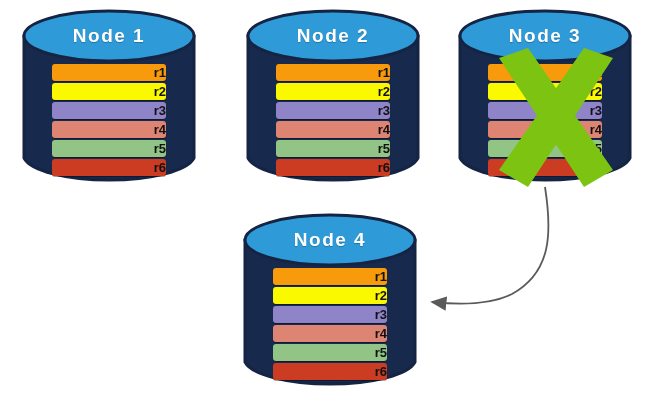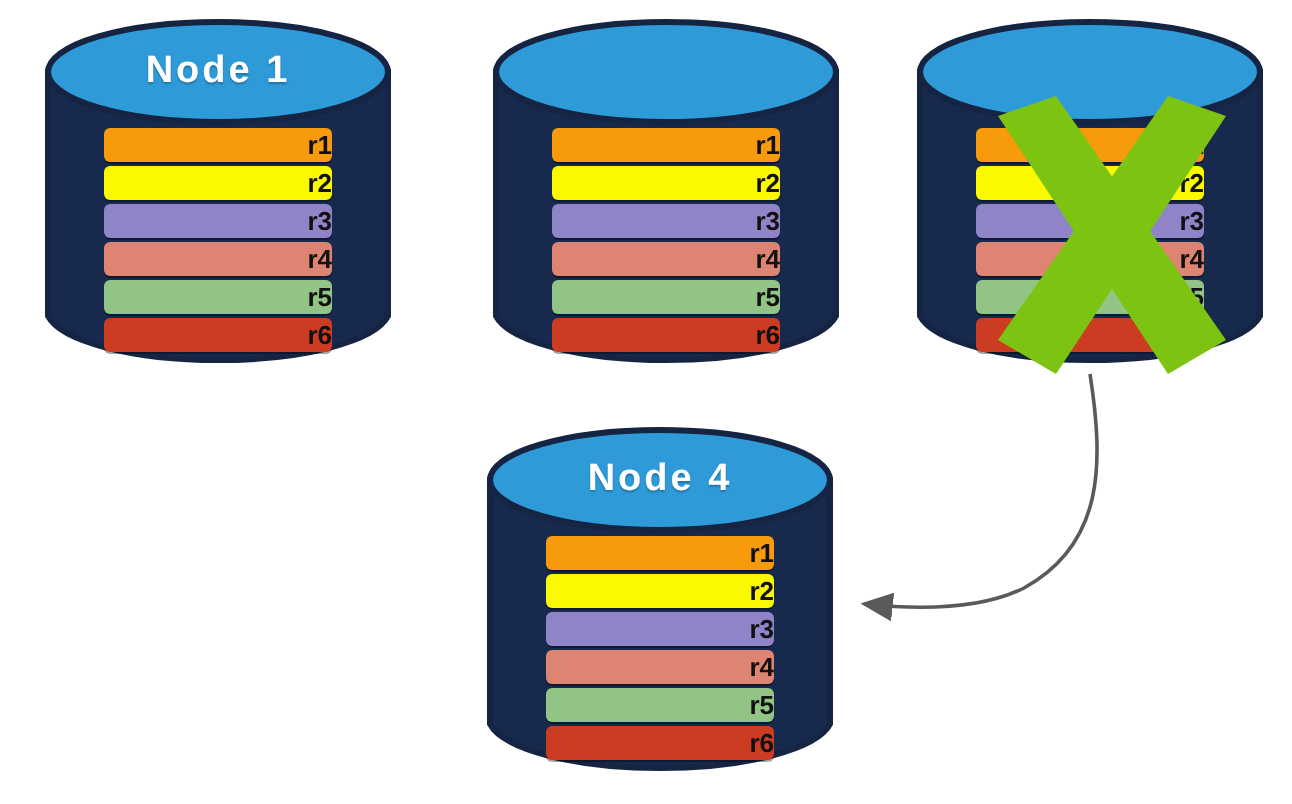--- a/index.html
+++ b/index.html
@@ -112,20 +112,21 @@
         <span class="row-label">r6</span>
       </div>
     </div>
   </div>
 
   <div class="node" style="left:246px; top:8px; width:174px; height:178px;">
     <svg class="node-svg" width="174" height="178" viewBox="0 0 174 178">
       <path d="M2,28 L2,150 A86,26 0 0 0 172,150 L172,28 Z" fill="#17294d" stroke="#152443" stroke-width="3"></path>
       <ellipse cx="87" cy="28" rx="85" ry="25" fill="#2e9bd8" stroke="#152443" stroke-width="3"></ellipse>
     </svg>
+    <div class="node-title" style="top:17px;">Node  2</div>
     <div class="rows" style="top:56px; padding:0 30px;">
       <div class="row" style="background:#f79a0c;">
         <span class="row-label">r1</span>
       </div>
       <div class="row" style="background:#fbf900;">
         <span class="row-label">r2</span>
       </div>
       <div class="row" style="background:#8f84c8;">
         <span class="row-label">r3</span>
       </div>
@@ -139,20 +140,21 @@
         <span class="row-label">r6</span>
       </div>
     </div>
   </div>
 
   <div class="node" style="left:458px; top:8px; width:174px; height:178px;">
     <svg class="node-svg" width="174" height="178" viewBox="0 0 174 178">
       <path d="M2,28 L2,150 A86,26 0 0 0 172,150 L172,28 Z" fill="#17294d" stroke="#152443" stroke-width="3"></path>
       <ellipse cx="87" cy="28" rx="85" ry="25" fill="#2e9bd8" stroke="#152443" stroke-width="3"></ellipse>
     </svg>
+    <div class="node-title" style="top:17px;">Node  3</div>
     <div class="rows" style="top:56px; padding:0 30px;">
       <div class="row" style="background:#f79a0c;">
         <span class="row-label">r1</span>
       </div>
       <div class="row" style="background:#fbf900;">
         <span class="row-label">r2</span>
       </div>
       <div class="row" style="background:#8f84c8;">
         <span class="row-label">r3</span>
       </div>

